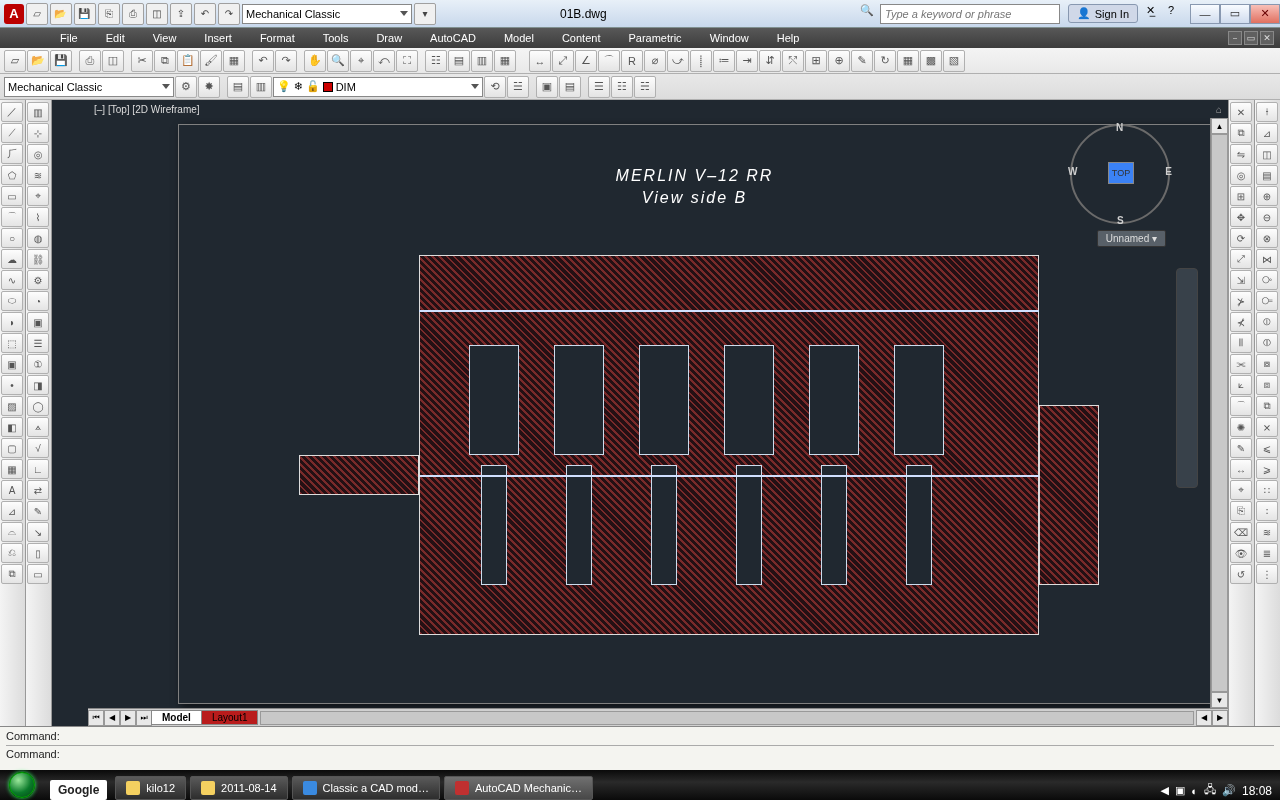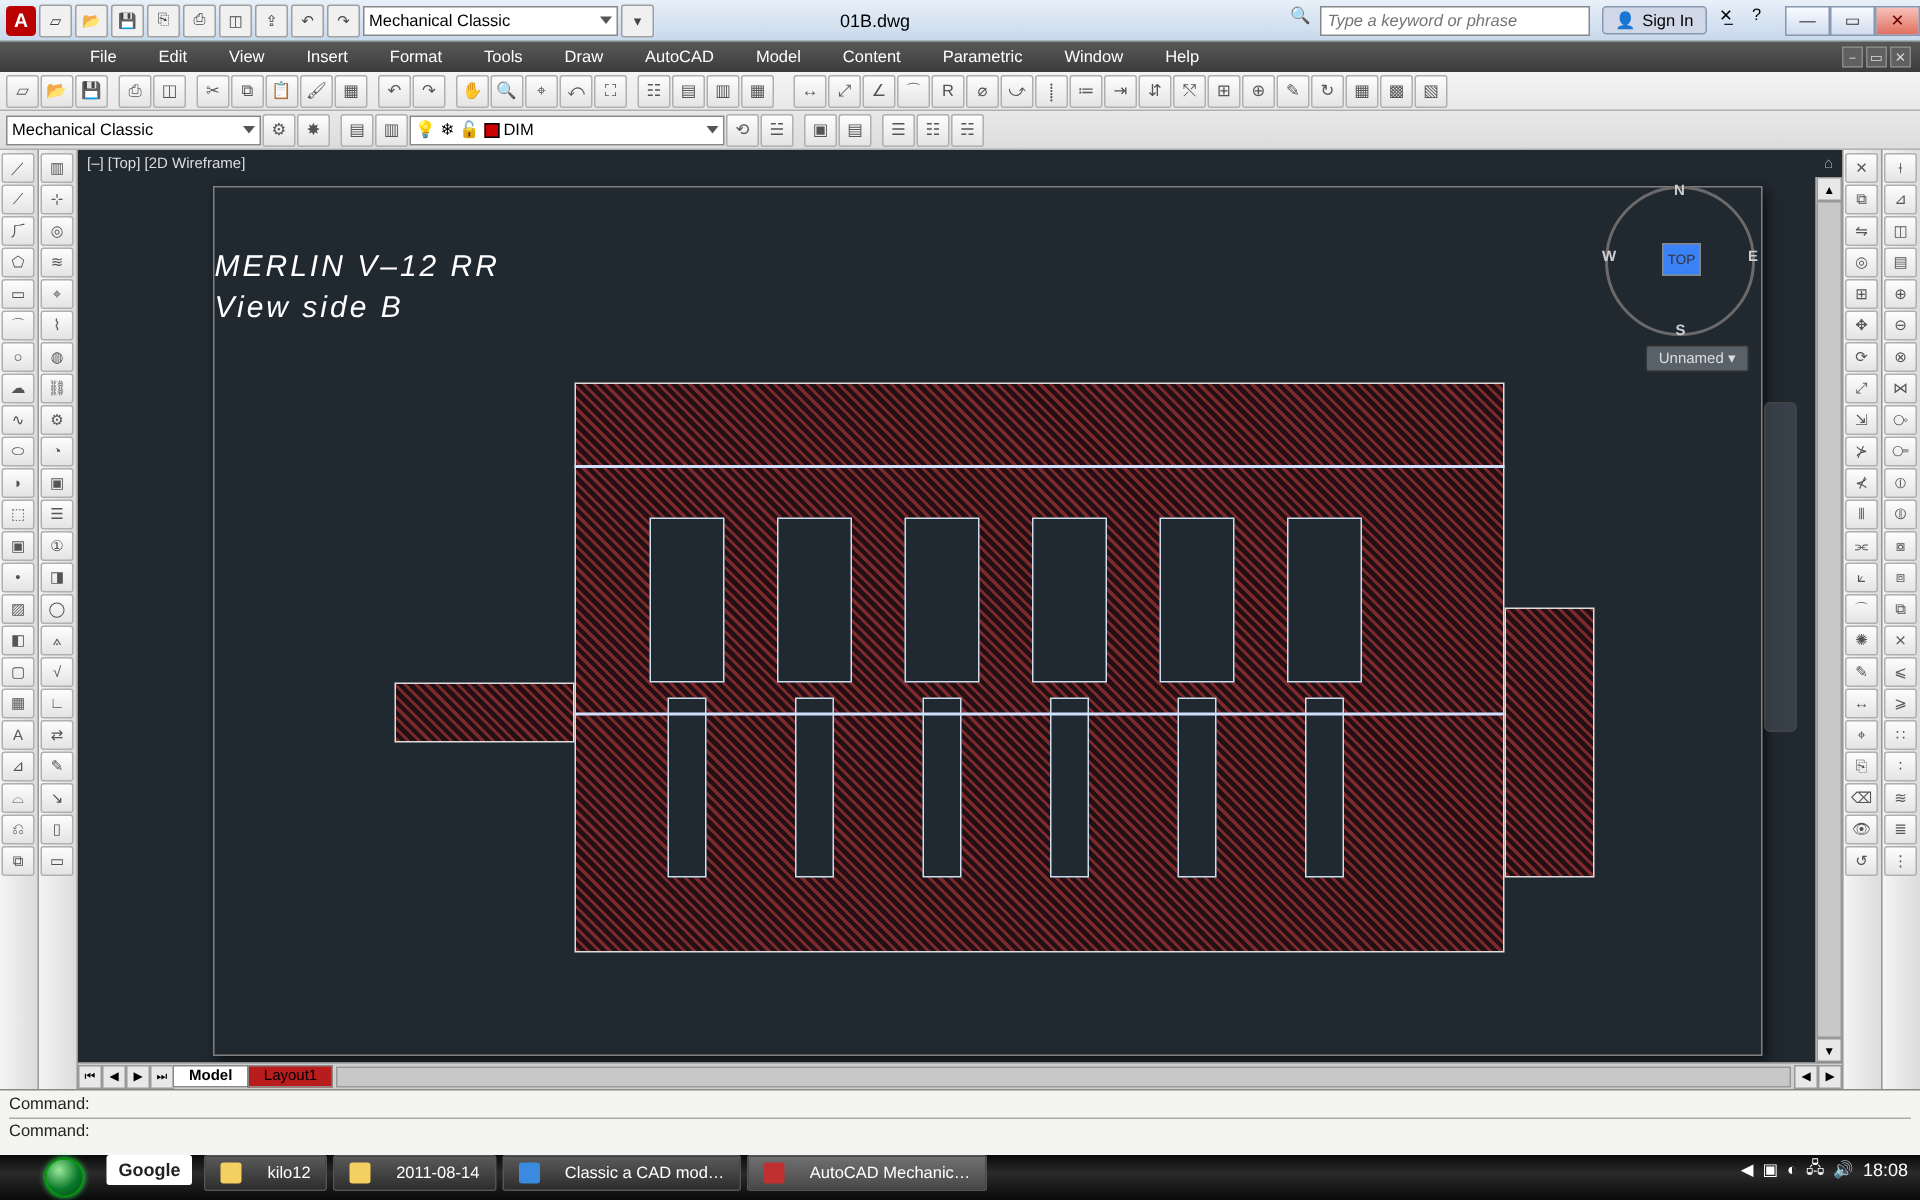--- a/index.html
+++ b/index.html
@@ -33,26 +33,26 @@
 .tool-drop { width:170px; height:20px; background:#fff; border:1px solid #888; font-size:11px; padding:1px 3px; display:flex; align-items:center; justify-content:space-between; }
 .layer-drop { width:210px; height:20px; background:#fff; border:1px solid #888; font-size:11px; padding:1px 3px; display:flex; align-items:center; gap:3px; }
 .layer-drop .swatch { width:10px; height:10px; background:#c00; border:1px solid #000; }
 
 
 .workarea { display:flex; height: 626px; background:#d4d0c8; }
 .vtoolbar { width:26px; background:linear-gradient(90deg,#f4f4f4,#dcdcdc); border-right:1px solid #999; display:flex; flex-direction:column; gap:1px; padding:2px 1px; }
 .vtoolbar .tbtn { width:22px; height:20px; font-size:10px; }
 .vtoolbar-right { border-right:none; border-left:1px solid #999; }
 
-.canvas-wrap { flex:1; display:flex; flex-direction:column; background:#202830; position:relative; }
+.canvas-wrap { flex:1; display:flex; flex-direction:column; background:#202830; position:relative;padding-left:36px; }
 .canvas-header { height:18px; background:#202830; color:#ddd; font-size:10px; padding:2px 6px; display:flex; align-items:center; }
 .canvas-header .home { margin-left:auto; color:#aaa; }
 .canvas { flex:1; background:#202830; position:relative; overflow:hidden; }
 .paper { position:absolute; left:90px; top:6px; width:1033px; height:580px; border:1px solid #808080; box-shadow:3px 3px 8px rgba(0,0,0,.6); background:#202830; }
-.drawing-title { position:absolute; top:40px; left:0; right:0; color:#fff; font-family:"Courier New",monospace; font-size:20px; font-style:italic; letter-spacing:2px; line-height:1.35; }
+.drawing-title { position:absolute; top:40px; left:0; right:0; text-align:center; color:#fff; font-family:"Courier New",monospace; font-size:16px; font-style:italic; letter-spacing:2px; line-height:1.35; }
 
 .engine { position:absolute; left:120px; top:130px; width:790px; height:400px; }
 .engine-block { position:absolute; background:repeating-linear-gradient(45deg,#7a2a2a 0 2px,#241014 2px 5px); border:1px solid #ddd; }
 .engine-line { position:absolute; background:#d0e0ff; }
 .engine .shaft { left:0; top:200px; width:120px; height:40px; }
 .engine .maincase { left:120px; top:0; width:620px; height:380px; }
 .engine .rear { left:740px; top:150px; width:60px; height:180px; }
 .engine .cyl { position:absolute; top:90px; width:50px; height:110px; border:1px solid #cde; background:#202830; }
 .engine .rod { position:absolute; top:210px; width:26px; height:120px; border:1px solid #cde; background:#202830; }
 
@@ -84,25 +84,25 @@
 .cmd-input { border-top:1px solid #aaa; margin-top:2px; padding-top:1px; }
 
 
 .statusbar { height:22px; background:linear-gradient(#f0f0f0,#d4d4d4); border-top:1px solid #888; display:flex; align-items:center; font-size:10px; padding:0 4px; gap:2px; }
 .statusbar .coords { width:150px; padding:2px 4px; background:#fff; border:1px solid #aaa; }
 .statusbar .sbtn { width:20px; height:18px; background:linear-gradient(#fafafa,#dadada); border:1px solid #999; display:flex; align-items:center; justify-content:center; font-size:9px; color:#555; }
 .statusbar .struct { padding:2px 6px; background:#e8e8e8; border:1px solid #999; }
 .statusbar .right { margin-left:auto; display:flex; gap:2px; align-items:center; }
 
 
-.taskbar { position:absolute; bottom:0; left:0; right:0; height:30px; background:linear-gradient(#0a0a0a,#2a2a2a 40%,#0a0a0a); display:flex; align-items:flex-start; color:#fff; font-size:11px;padding-left:21px; }
+.taskbar { position:absolute; bottom:0; left:0; right:0; height:30px; background:linear-gradient(#0a0a0a,#2a2a2a 40%,#0a0a0a); display:flex; align-items:flex-end; color:#fff; font-size:11px; }
 .taskbar .start { width:44px; height:30px; display:flex; align-items:center; justify-content:center; }
 .taskbar .start .orb { width:26px; height:26px; border-radius:50%; background:radial-gradient(circle at 35% 30%,#9be89b,#0a7a2a 55%,#044514); border:1px solid #0a0; box-shadow:0 0 4px #3f6; }
 .taskbar .google { background:#fff; color:#222; padding:3px 8px; border-radius:2px; margin:0 6px; font-weight:bold; font-size:12px; }
-.taskbar .taskbtn { height:24px; padding:3px 10px; background:linear-gradient(#5a5a5a,#2d2d2d); border:1px solid #555; border-radius:2px; margin:0 2px; display:flex; align-items:center; gap:17px; }
+.taskbar .taskbtn { height:24px; padding:3px 10px; background:linear-gradient(#5a5a5a,#2d2d2d); border:1px solid #555; border-radius:2px; margin:0 2px; display:flex; align-items:center; gap:6px; }
 .taskbar .taskbtn.active { background:linear-gradient(#707070,#484848); }
 .taskbar .tbicon { width:14px; height:14px; background:#6af; border-radius:2px; }
 .taskbar .tray { margin-left:auto; display:flex; align-items:center; gap:6px; padding:0 8px; }
 .taskbar .clock { font-size:12px; }
 .tri { width:0; height:0; border-left:4px solid transparent; border-right:4px solid transparent; border-top:5px solid #555; display:inline-block; }
 </style>
 </head>
 <body>
 
 <div class="titlebar">

